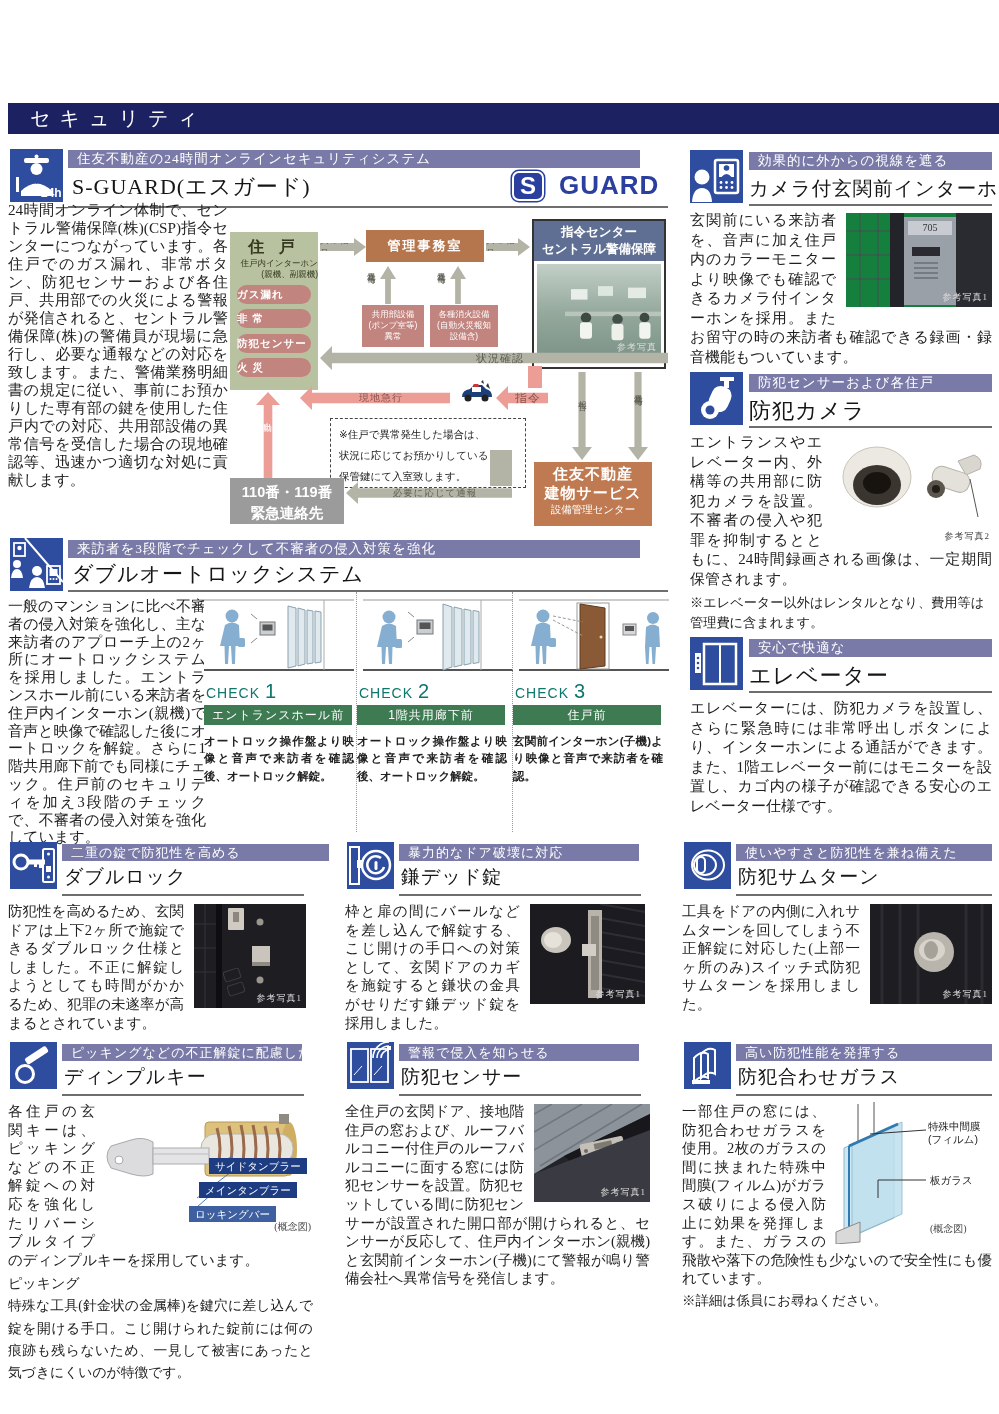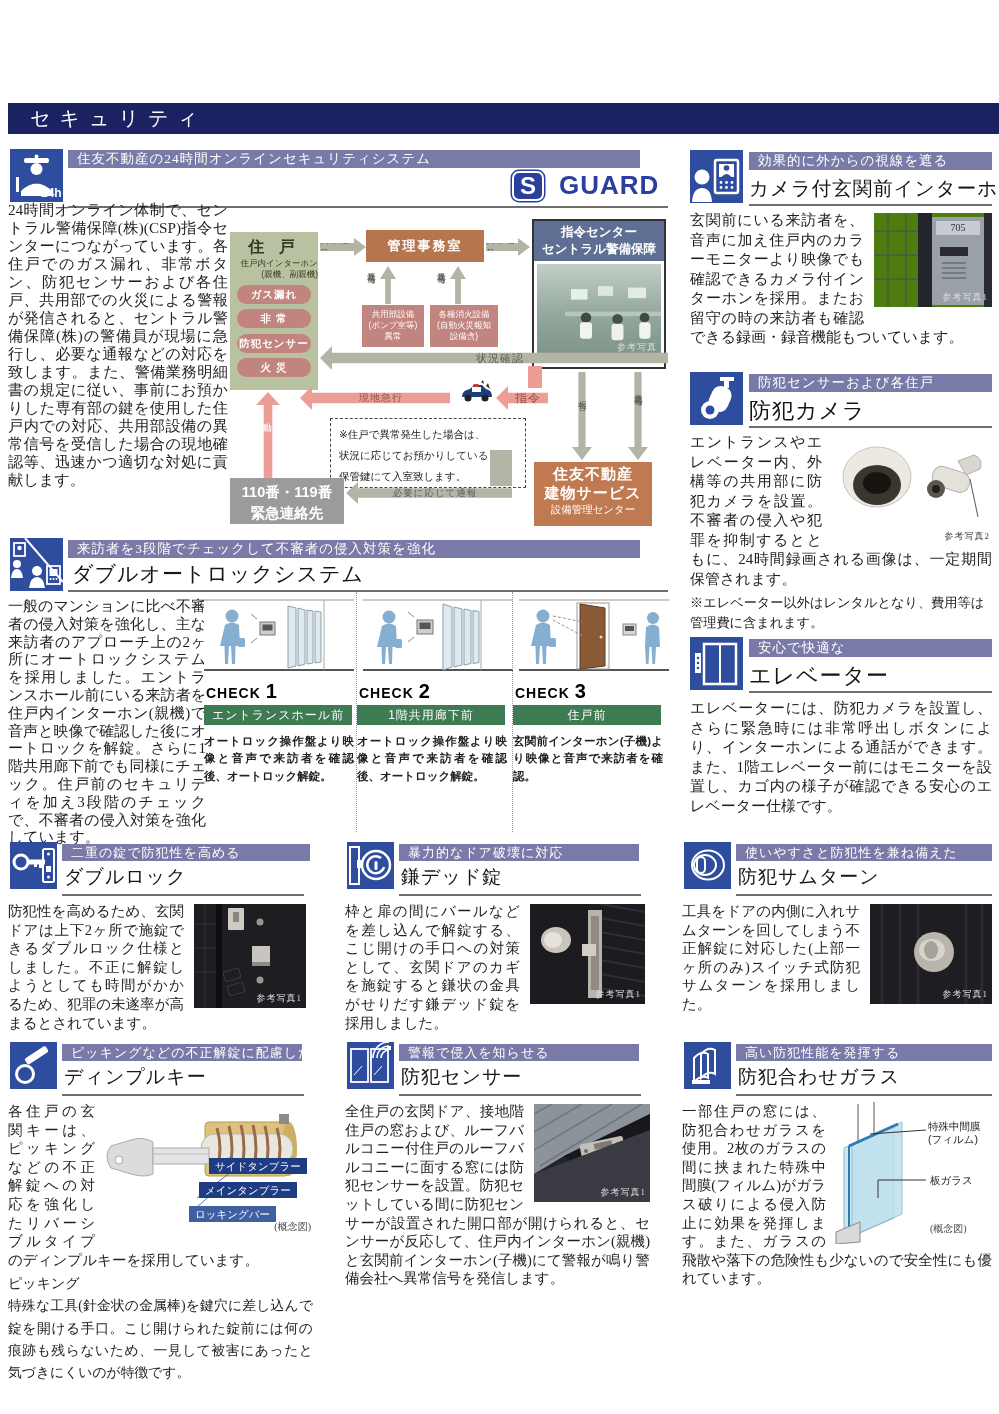--- a/index.html
+++ b/index.html
@@ -24,21 +24,21 @@
   .pcap{position:absolute;right:4px;bottom:3px;color:#ddd;font-size:9px;letter-spacing:1px;}
   .pcap-dark{position:absolute;right:2px;bottom:0;color:#444;font-size:9px;letter-spacing:1px;}
   
   .dg{position:absolute;left:228px;top:216px;width:442px;height:318px;
       font-family:"Liberation Sans","DejaVu Sans",sans-serif;}
   .dg *{box-sizing:border-box;}
   .res{position:absolute;left:2px;top:16px;width:88px;height:158px;background:#b9c2a0;text-align:center;padding-top:5px;}
   .res-t{font-size:16px;font-weight:bold;letter-spacing:5px;color:#33381f;}
   .res-s{font-size:8.5px;color:#33381f;line-height:1.25;text-align:right;}
   .pill{width:74px;height:19px;line-height:19px;border-radius:10px;background:#c2847e;color:#fff;
-        font-size:10.5px;font-weight:bold;margin:5.5px auto 0;text-align:center;letter-spacing:1px;}
+        font-size:10.5px;font-weight:bold;margin:5.5px auto 0;text-align:left;letter-spacing:1px;}
   .ar{position:absolute;background:#b4b4a6;display:flex;align-items:center;justify-content:center;
       font-size:9px;color:#5c5c52;letter-spacing:1px;}
   .arR{clip-path:polygon(0 28%,calc(100% - 12px) 28%,calc(100% - 12px) 0,100% 50%,calc(100% - 12px) 100%,calc(100% - 12px) 72%,0 72%);}
   .arL{clip-path:polygon(100% 28%,12px 28%,12px 0,0 50%,12px 100%,12px 72%,100% 72%);}
   .arU{clip-path:polygon(32% 100%,32% 13px,0 13px,50% 0,100% 13px,68% 13px,68% 100%);}
   .arD{clip-path:polygon(32% 0,32% calc(100% - 13px),0 calc(100% - 13px),50% 100%,100% calc(100% - 13px),68% calc(100% - 13px),68% 0);}
   .pinkA{background:#eb9d96;color:#8a564f;}
   .vtext{writing-mode:vertical-rl;font-size:8.5px;letter-spacing:1px;}
   .obox{position:absolute;background:#b5764e;color:#fff;font-weight:bold;text-align:center;}
   .sbox{position:absolute;background:#c2847e;color:#fff;font-size:8.5px;text-align:center;line-height:1.3;padding-top:4px;}
@@ -48,21 +48,21 @@
   .nbox{position:absolute;border:1.5px dashed #444;background:#fff;font-size:10.5px;line-height:2.0;
         padding:5px 8px;color:#222;}
   .ebox{position:absolute;background:#9b9b9b;color:#fff;font-weight:bold;font-size:14.5px;text-align:center;
         line-height:1.45;padding-top:4px;}
   .svbox{position:absolute;background:#bf7a52;color:#fff;text-align:center;padding-top:3px;line-height:1.25;}
   .svbox .b{font-size:15px;font-weight:bold;letter-spacing:1px;}
   .svbox .s{font-size:10.5px;}
   
   .panel{position:absolute;top:592px;width:150px;height:240px;font-family:"Liberation Sans","DejaVu Sans",sans-serif;}
   .panel.sep{border-left:1px dotted #999;padding-left:6px;}
-  .chkrow{position:absolute;top:88px;left:2px;color:#000000;font-weight:bold;font-size:14px;letter-spacing:1px;}
+  .chkrow{position:absolute;top:88px;left:2px;color:#0f766e;font-weight:normal;font-size:14px;letter-spacing:1px;}
   .chknum{font-size:20px;}
   .chip{position:absolute;top:113px;left:0;width:148px;height:20px;background:#3e7a52;color:#fff;
         font-size:12px;text-align:center;line-height:20px;letter-spacing:1px;}
   .chkcap{position:absolute;top:141px;left:0;width:150px;font-size:11.5px;font-weight:bold;line-height:1.5;
           text-align:justify;color:#222;}
   
   .klabel{position:absolute;background:#1e3c82;color:#fff;font-size:10.5px;line-height:16px;padding:0 6px;
           font-family:"Liberation Sans","DejaVu Sans",sans-serif;white-space:nowrap;}
   .concept{position:absolute;font-size:10px;color:#444;}
   .glabel{position:absolute;font-size:10.5px;color:#222;line-height:1.25;font-family:"Liberation Sans","DejaVu Sans",sans-serif;white-space:nowrap;}
@@ -80,20 +80,21 @@
       <rect x="6" y="28" width="3" height="15" fill="#fff"></rect>
       <rect x="14" y="9" width="25" height="5" rx="2" fill="#fff"></rect>
       <circle cx="26.5" cy="7.5" r="2" fill="#fff"></circle>
       <circle cx="26.5" cy="20" r="6" fill="#fff"></circle>
       <path d="M11 42 q15.5 -15 31 0 l0 5 -31 0 z" fill="#fff"></path>
       <path d="M20 27 l6.5 8 6.5 -8 z" fill="#2f4d9e"></path>
       <text x="31" y="48" font-family="Liberation Sans,sans-serif" font-size="12" font-weight="bold" fill="#fff">24h</text>
     </svg>
   </div>
   <div class="tagbar" style="left:68px;top:150px;width:572px;">住友不動産の24時間オンラインセキュリティシステム</div>
+  <div class="sec-title" style="left:72px;top:172px;">S-GUARD(エスガード)</div>
   <div class="abs" style="left:512px;top:170px;display:flex;align-items:center;">
     <span style="display:inline-block;width:32px;height:30px;background:#2a3f9e;border-radius:7px;color:#fff;
                  font-family:'Liberation Sans',sans-serif;font-weight:bold;font-size:24px;text-align:center;line-height:30px;
                  box-shadow:inset 0 0 0 2px #fff,0 0 0 1.5px #2a3f9e;">S</span>
     <span style="font-family:'Liberation Sans',sans-serif;font-weight:800;font-size:26px;color:#2a3f9e;letter-spacing:1px;margin-left:3px;padding-left:12px;">GUARD</span>
   </div>
   <div class="rule" style="left:68px;top:206px;width:600px;"></div>
   <div class="body-p" style="left:8px;top:201px;width:220px;line-height:18px;font-size:15.2px;">24時間オンライン体制で、セントラル警備保障(株)(CSP)指令センターにつながっています。各住戸でのガス漏れ、非常ボタン、防犯センサーおよび各住戸、共用部での火災による警報が発信されると、セントラル警備保障(株)の警備員が現場に急行し、必要な通報などの対応を致します。また、警備業務明細書の規定に従い、事前にお預かりした専有部の鍵を使用した住戸内での対応、共用部設備の異常信号を受信した場合の現地確認等、迅速かつ適切な対処に貢献します。</div>
 
   <div class="dg">
@@ -210,21 +211,21 @@
           <circle cx="42" cy="37.5" r="1.4"></circle>
         </g>
     </svg>
   </div>
   <div class="tagbar" style="left:749px;top:152px;width:243px;">効果的に外からの視線を遮る</div>
   <div class="sec-title" style="left:749px;top:175px;font-size:19.5px;">
     <span>カメラ付玄関前インターホン</span>
   </div>
   <div class="rule" style="left:749px;top:204px;width:243px;"></div>
   <div class="abs clearfix" style="left:690px;top:211px;width:302px;">
-    <div class="photoR" style="width:118px;height:94px;background:#4d7c0f;">
+    <div class="photoR" style="width:146px;height:94px;background:#15803d;">
       <svg viewBox="0 0 146 94" width="146" height="94">
         <g stroke="#4a4a55" stroke-width="1">
             <line x1="0" y1="18" x2="44" y2="18"></line>
             <line x1="0" y1="42" x2="44" y2="42"></line>
             <line x1="0" y1="66" x2="44" y2="66"></line>
             <line x1="14" y1="0" x2="14" y2="94"></line>
             <line x1="32" y1="0" x2="32" y2="94"></line>
           </g>
         <rect x="44" y="0" width="14" height="94" fill="#23232a"></rect>
         <rect x="58" y="4" width="52" height="88" fill="#9aa0a8"></rect>
@@ -400,21 +401,21 @@
       <circle cx="11" cy="20" r="7" fill="none" stroke="#fff" stroke-width="3"></circle>
       <rect x="17" y="17.5" width="18" height="5" fill="#fff"></rect>
         <rect x="29" y="22" width="3" height="4" fill="#fff"></rect>
         <rect x="24" y="22" width="3" height="3" fill="#fff"></rect>
       <rect x="33" y="7" width="11" height="33" rx="1.5" fill="none" stroke="#fff" stroke-width="2"></rect>
       <circle cx="38.5" cy="12" r="1.5" fill="#fff"></circle>
         <circle cx="38.5" cy="35" r="1.5" fill="#fff"></circle>
       <rect x="36" y="24" width="5" height="6" fill="#fff"></rect>
     </svg>
   </div>
-  <div class="tagbar" style="left:62px;top:844px;width:248px;height:17px;line-height:17px;font-size:13px;">二重の錠で防犯性を高める</div>
+  <div class="tagbar" style="left:62px;top:844px;width:267px;height:17px;line-height:17px;font-size:13px;">二重の錠で防犯性を高める</div>
   <div class="sec-title2" style="left:64px;top:864px;">ダブルロック</div>
   <div class="rule" style="left:62px;top:894px;width:242px;height:1.5px;"></div>
   <div class="abs clearfix" style="left:8px;top:902px;width:298px;">
     <div class="photoR" style="width:112px;height:104px;">
       <svg viewBox="0 0 112 104" width="112" height="104">
         <rect width="112" height="104" fill="#1d1d22"></rect>
         <g stroke="#34343c" stroke-width="1">
             <line x1="0" y1="20" x2="22" y2="20"></line>
             <line x1="0" y1="44" x2="22" y2="44"></line>
             <line x1="0" y1="68" x2="22" y2="68"></line>
@@ -619,15 +620,16 @@
           <line x1="48" y1="78" x2="48" y2="96" stroke="#333"></line>
       </svg>
       <div class="glabel" style="left:98px;top:18px;">
         <div>特殊中間膜</div>
         <div>(フィルム)</div>
       </div>
       <div class="glabel" style="left:100px;top:72px;">板ガラス</div>
       <div class="concept" style="left:100px;top:120px;">(概念図)</div>
     </div>
     <div class="body-p body-sm" style="position:static;">一部住戸の窓には、防犯合わせガラスを使用。2枚のガラスの間に挟まれた特殊中間膜(フィルム)がガラス破りによる侵入防止に効果を発揮します。また、ガラスの飛散や落下の危険性も少ないので安全性にも優れています。</div>
+    <div class="note" style="clear:both;margin-top:3px;font-size:13.5px;">※詳細は係員にお尋ねください。</div>
   </div>
 
 </div>
 
 </body></html>

